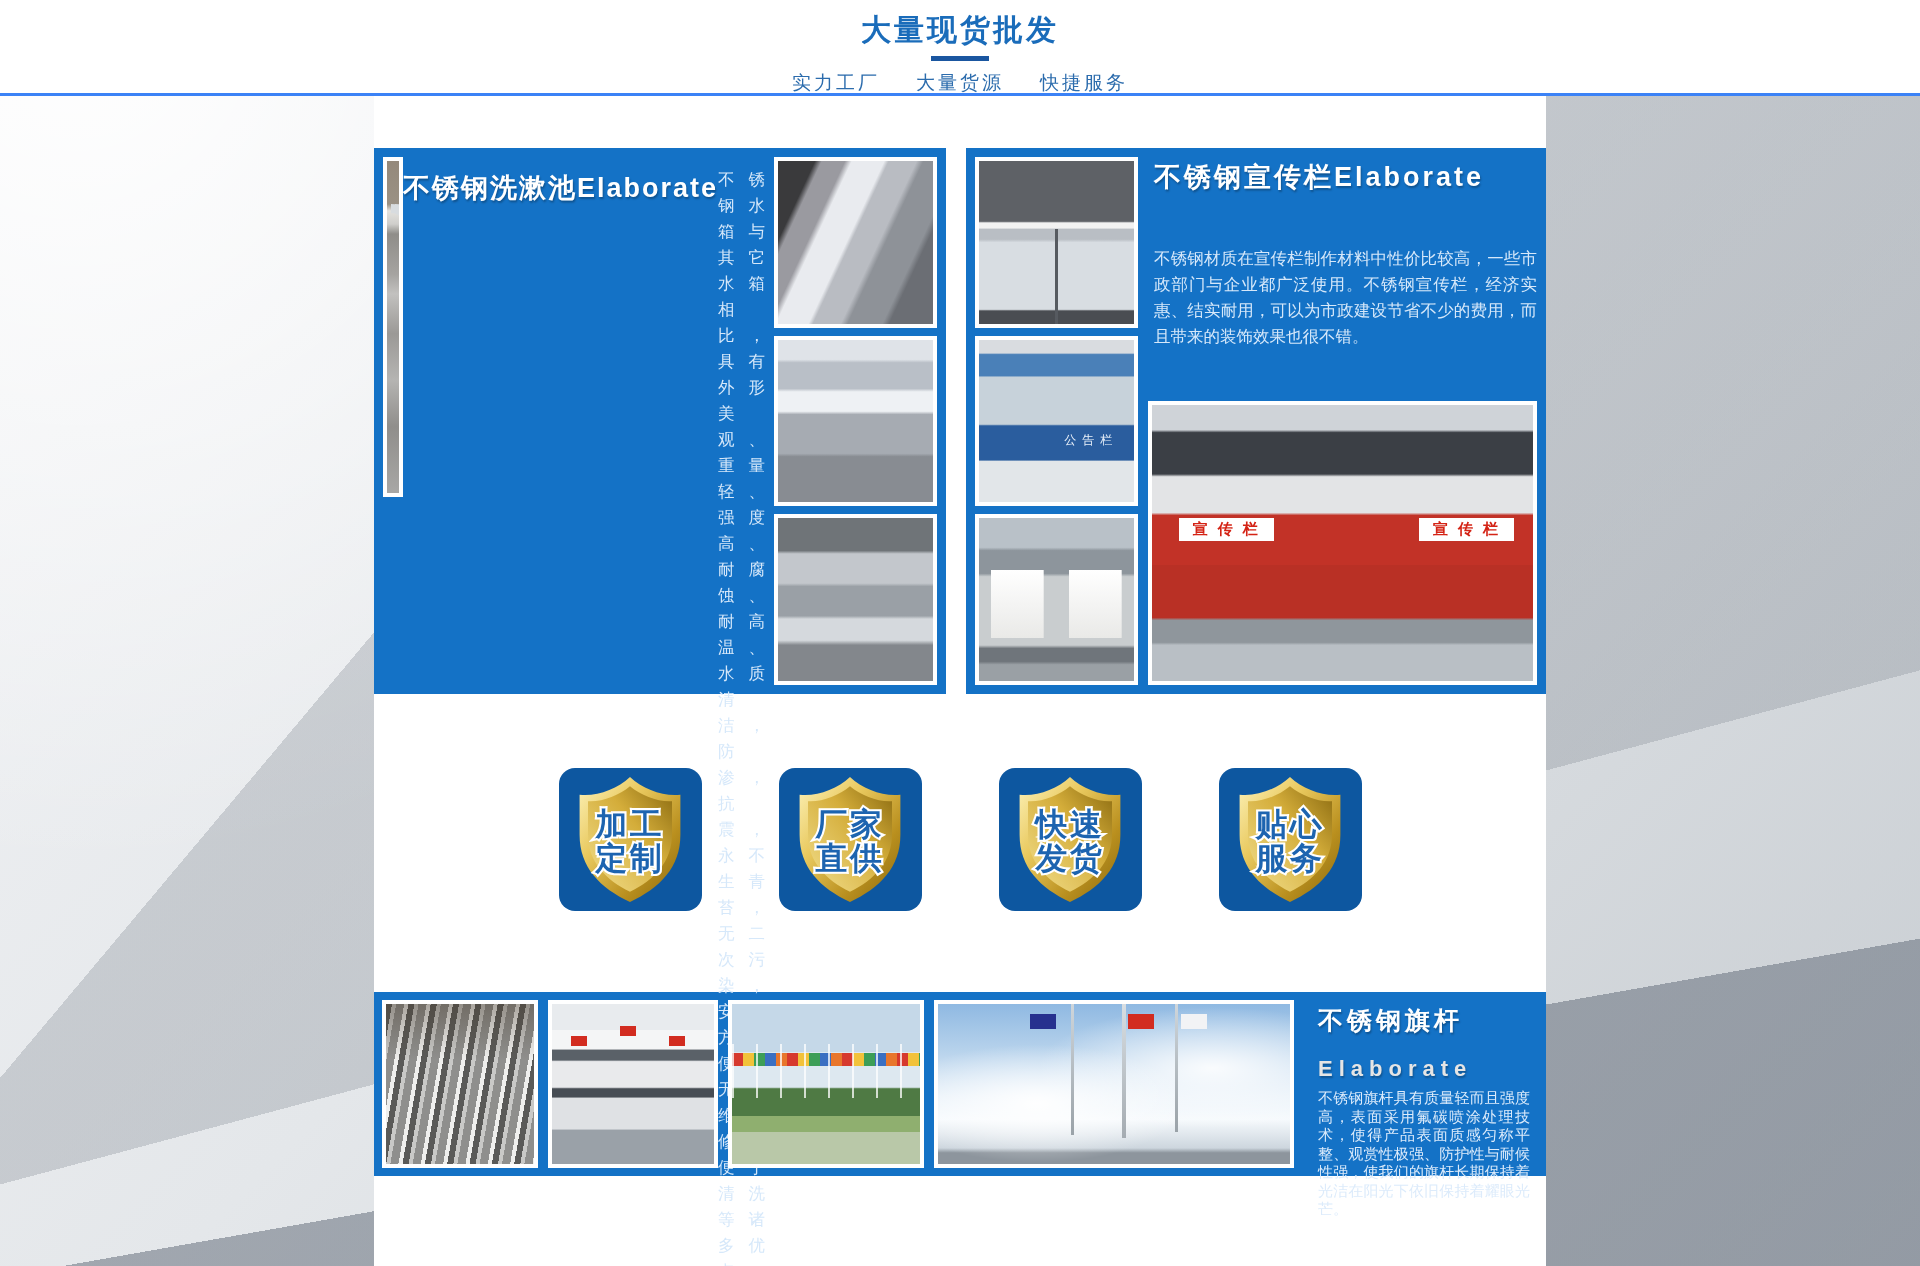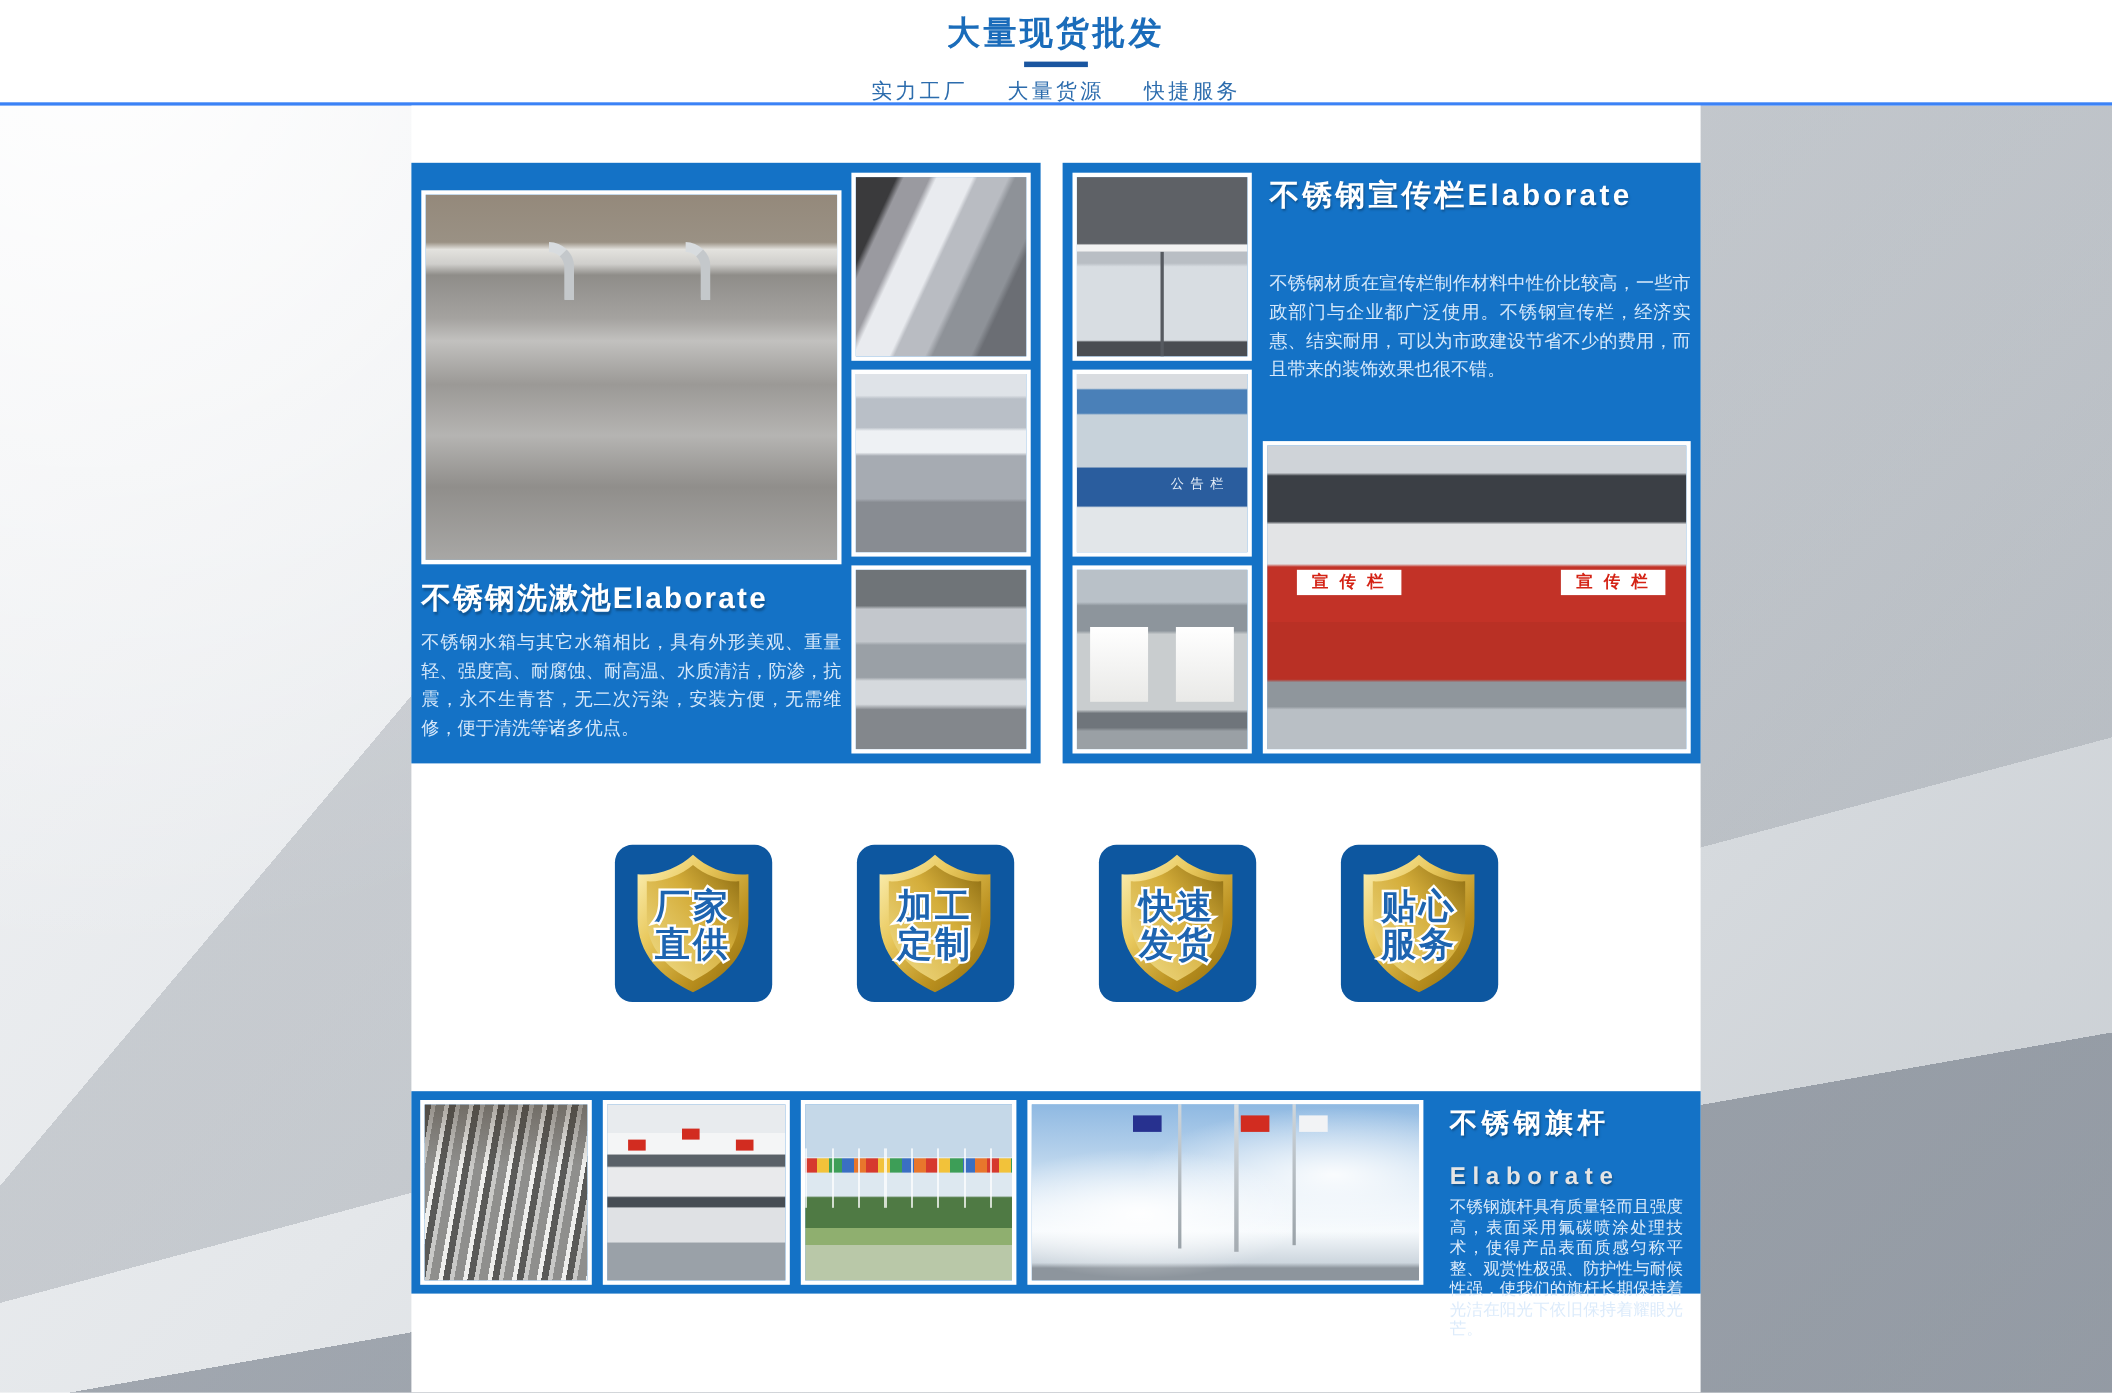--- a/index.html
+++ b/index.html
@@ -18,21 +18,21 @@
   .header-underline{width:58px;height:5px;background:#1a56a0;margin:5px auto 9px auto;}
   .header-nav{display:flex;justify-content:center;gap:36px;}
   .header-nav span{color:#2c6cad;font-size:19px;letter-spacing:3px;cursor:pointer;}
   
   .content{width:1172px;margin:0 auto;background:#ffffff;height:1170px;box-sizing:border-box;}
   .panels-row{display:flex;gap:20px;padding-top:52px;}
   .panel{background:#1472c6;height:546px;box-sizing:border-box;padding:9px;}
   .panel-left{width:572px;display:flex;gap:9px;}
   .panel-right{width:580px;display:flex;gap:10px;}
   
-  .lp-main{width:382px;display:flex;flex-direction:column;margin-top:16px;}
+  .lp-main{width:382px;display:flex;flex-direction:row;}
   .lp-side{width:163px;display:flex;flex-direction:column;gap:8px;}
   .lp-side .ph{flex:1;}
   .panel-title{font-size:27px;font-weight:bold;color:#ffffff;letter-spacing:2px;margin-top:13px;text-shadow:1px 2px 2px rgba(0,0,0,.28);white-space:nowrap;}
   .panel-desc{margin-top:9px;font-size:16.5px;line-height:26px;color:#d6e8fa;text-align:justify;}
   
   .rp-side{width:163px;display:flex;flex-direction:column;gap:8px;}
   .rp-side .ph-top{height:170px;}
   .rp-side .ph{flex:1;}
   .rp-main{flex:1;display:flex;flex-direction:column;gap:42px;}
   .rp-main .panel-title{margin:2px 0 0 6px;letter-spacing:3px;}
@@ -157,31 +157,31 @@
     </section>
 
   </div>
 
   <div class="badges-row">
 
     <div class="badge">
       <svg viewBox="0 0 120 138" width="112" height="129">
         <path d="M60 2 C74 15 95 23 114 21 L114 64 C114 99 92 121 60 136 C28 121 6 99 6 64 L6 21 C25 23 46 15 60 2 Z" fill="url(#gold-outer)"></path>
         <path d="M60 12 C72 22 90 29 105 28 L105 63 C105 93 86 112 60 125 C34 112 15 93 15 63 L15 28 C30 29 48 22 60 12 Z" fill="url(#gold-inner)"></path>
+        <text class="badge-line" x="60" y="64">加工</text>
+        <text class="badge-line" x="60" y="101">定制</text>
+      </svg>
+    </div>
+
+    <div class="badge">
+      <svg viewBox="0 0 120 138" width="112" height="129">
+        <path d="M60 2 C74 15 95 23 114 21 L114 64 C114 99 92 121 60 136 C28 121 6 99 6 64 L6 21 C25 23 46 15 60 2 Z" fill="url(#gold-outer)"></path>
+        <path d="M60 12 C72 22 90 29 105 28 L105 63 C105 93 86 112 60 125 C34 112 15 93 15 63 L15 28 C30 29 48 22 60 12 Z" fill="url(#gold-inner)"></path>
         <text class="badge-line" x="60" y="64">厂家</text>
         <text class="badge-line" x="60" y="101">直供</text>
-      </svg>
-    </div>
-
-    <div class="badge">
-      <svg viewBox="0 0 120 138" width="112" height="129">
-        <path d="M60 2 C74 15 95 23 114 21 L114 64 C114 99 92 121 60 136 C28 121 6 99 6 64 L6 21 C25 23 46 15 60 2 Z" fill="url(#gold-outer)"></path>
-        <path d="M60 12 C72 22 90 29 105 28 L105 63 C105 93 86 112 60 125 C34 112 15 93 15 63 L15 28 C30 29 48 22 60 12 Z" fill="url(#gold-inner)"></path>
-        <text class="badge-line" x="60" y="64">加工</text>
-        <text class="badge-line" x="60" y="101">定制</text>
       </svg>
     </div>
 
     <div class="badge">
       <svg viewBox="0 0 120 138" width="112" height="129">
         <path d="M60 2 C74 15 95 23 114 21 L114 64 C114 99 92 121 60 136 C28 121 6 99 6 64 L6 21 C25 23 46 15 60 2 Z" fill="url(#gold-outer)"></path>
         <path d="M60 12 C72 22 90 29 105 28 L105 63 C105 93 86 112 60 125 C34 112 15 93 15 63 L15 28 C30 29 48 22 60 12 Z" fill="url(#gold-inner)"></path>
         <text class="badge-line" x="60" y="64">快速</text>
         <text class="badge-line" x="60" y="101">发货</text>
       </svg>

